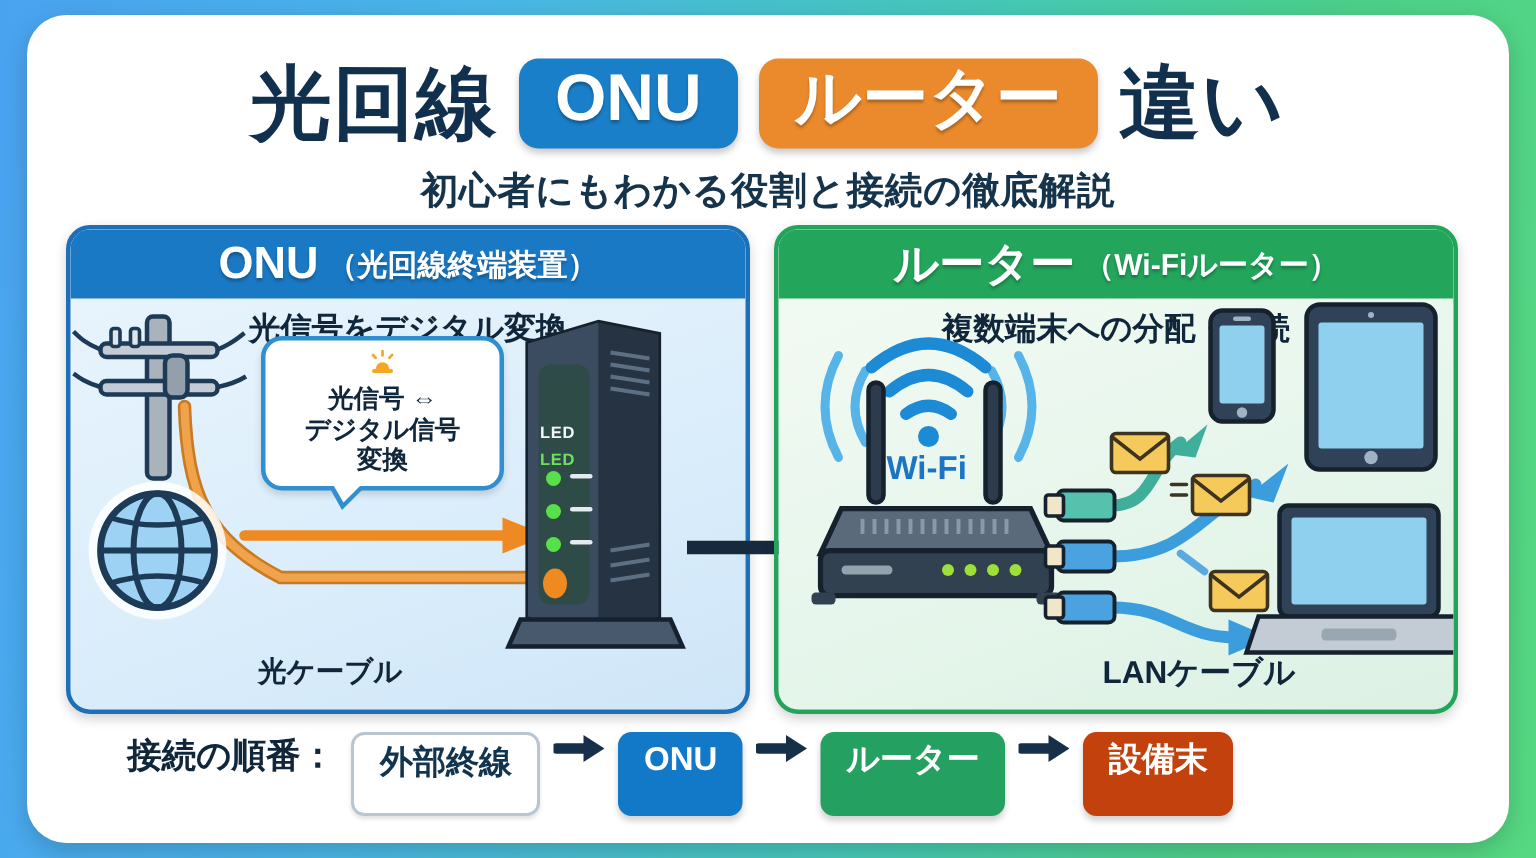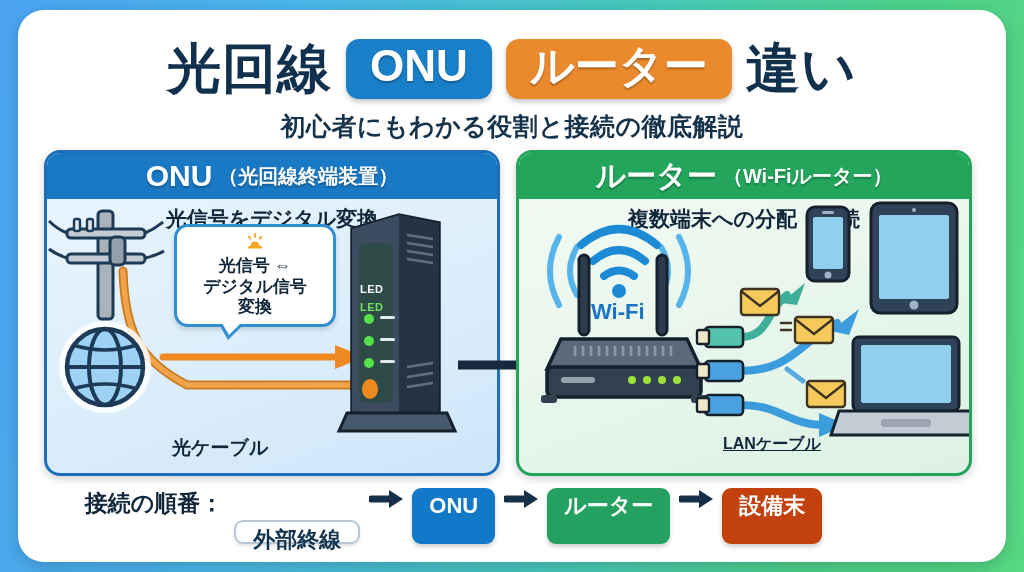--- a/index.html
+++ b/index.html
@@ -81,34 +81,34 @@
     width:0;height:0;border-left:7px solid transparent;border-right:12px solid transparent;
     border-top:12px solid #fff;
   }
   .onu-led-text{position:absolute;font-size:11px;font-weight:bold;letter-spacing:.5px;}
 
   
   .wifi-label{
     position:absolute;left:72px;top:100px;font-size:22px;font-weight:bold;color:#1c74c4;
   }
   .label-lan{
-    position:absolute;left:204px;top:235px;font-size:16px;font-weight:bold;color:#10263a;text-decoration:underline;
+    position:absolute;left:216px;top:235px;font-size:21px;font-weight:bold;color:#10263a;
   }
 
   
   .flow{
     position:absolute;left:0;top:478px;width:871px;height:56px;
     display:flex;justify-content:center;gap:9px;
   }
   .flow-label{font-size:23px;font-weight:bold;color:#10263a;margin-right:2px;}
   .chip{
     font-size:22px;font-weight:bold;padding:6px 17px 9px 17px;border-radius:9px;
     color:#fff;line-height:1.05;box-shadow:0 3px 4px rgba(0,0,0,.18);
   }
-  .chip.outline{background:#fff;color:#12344e;border:2px solid #b9c6d2;box-shadow:0 2px 3px rgba(0,0,0,.12);margin-top:32px;}
+  .chip.outline{background:#fff;color:#12344e;border:2px solid #b9c6d2;box-shadow:0 2px 3px rgba(0,0,0,.12);}
   .chip.blue{background:#1279c8;}
   .chip.green{background:#24a160;}
   .chip.orange{background:#c2410c;}
   .arrow-ico{width:34px;height:22px;flex:none;}
   svg{display:block;}
 </style>
 </head>
 <body>
 
 <div class="stage">

